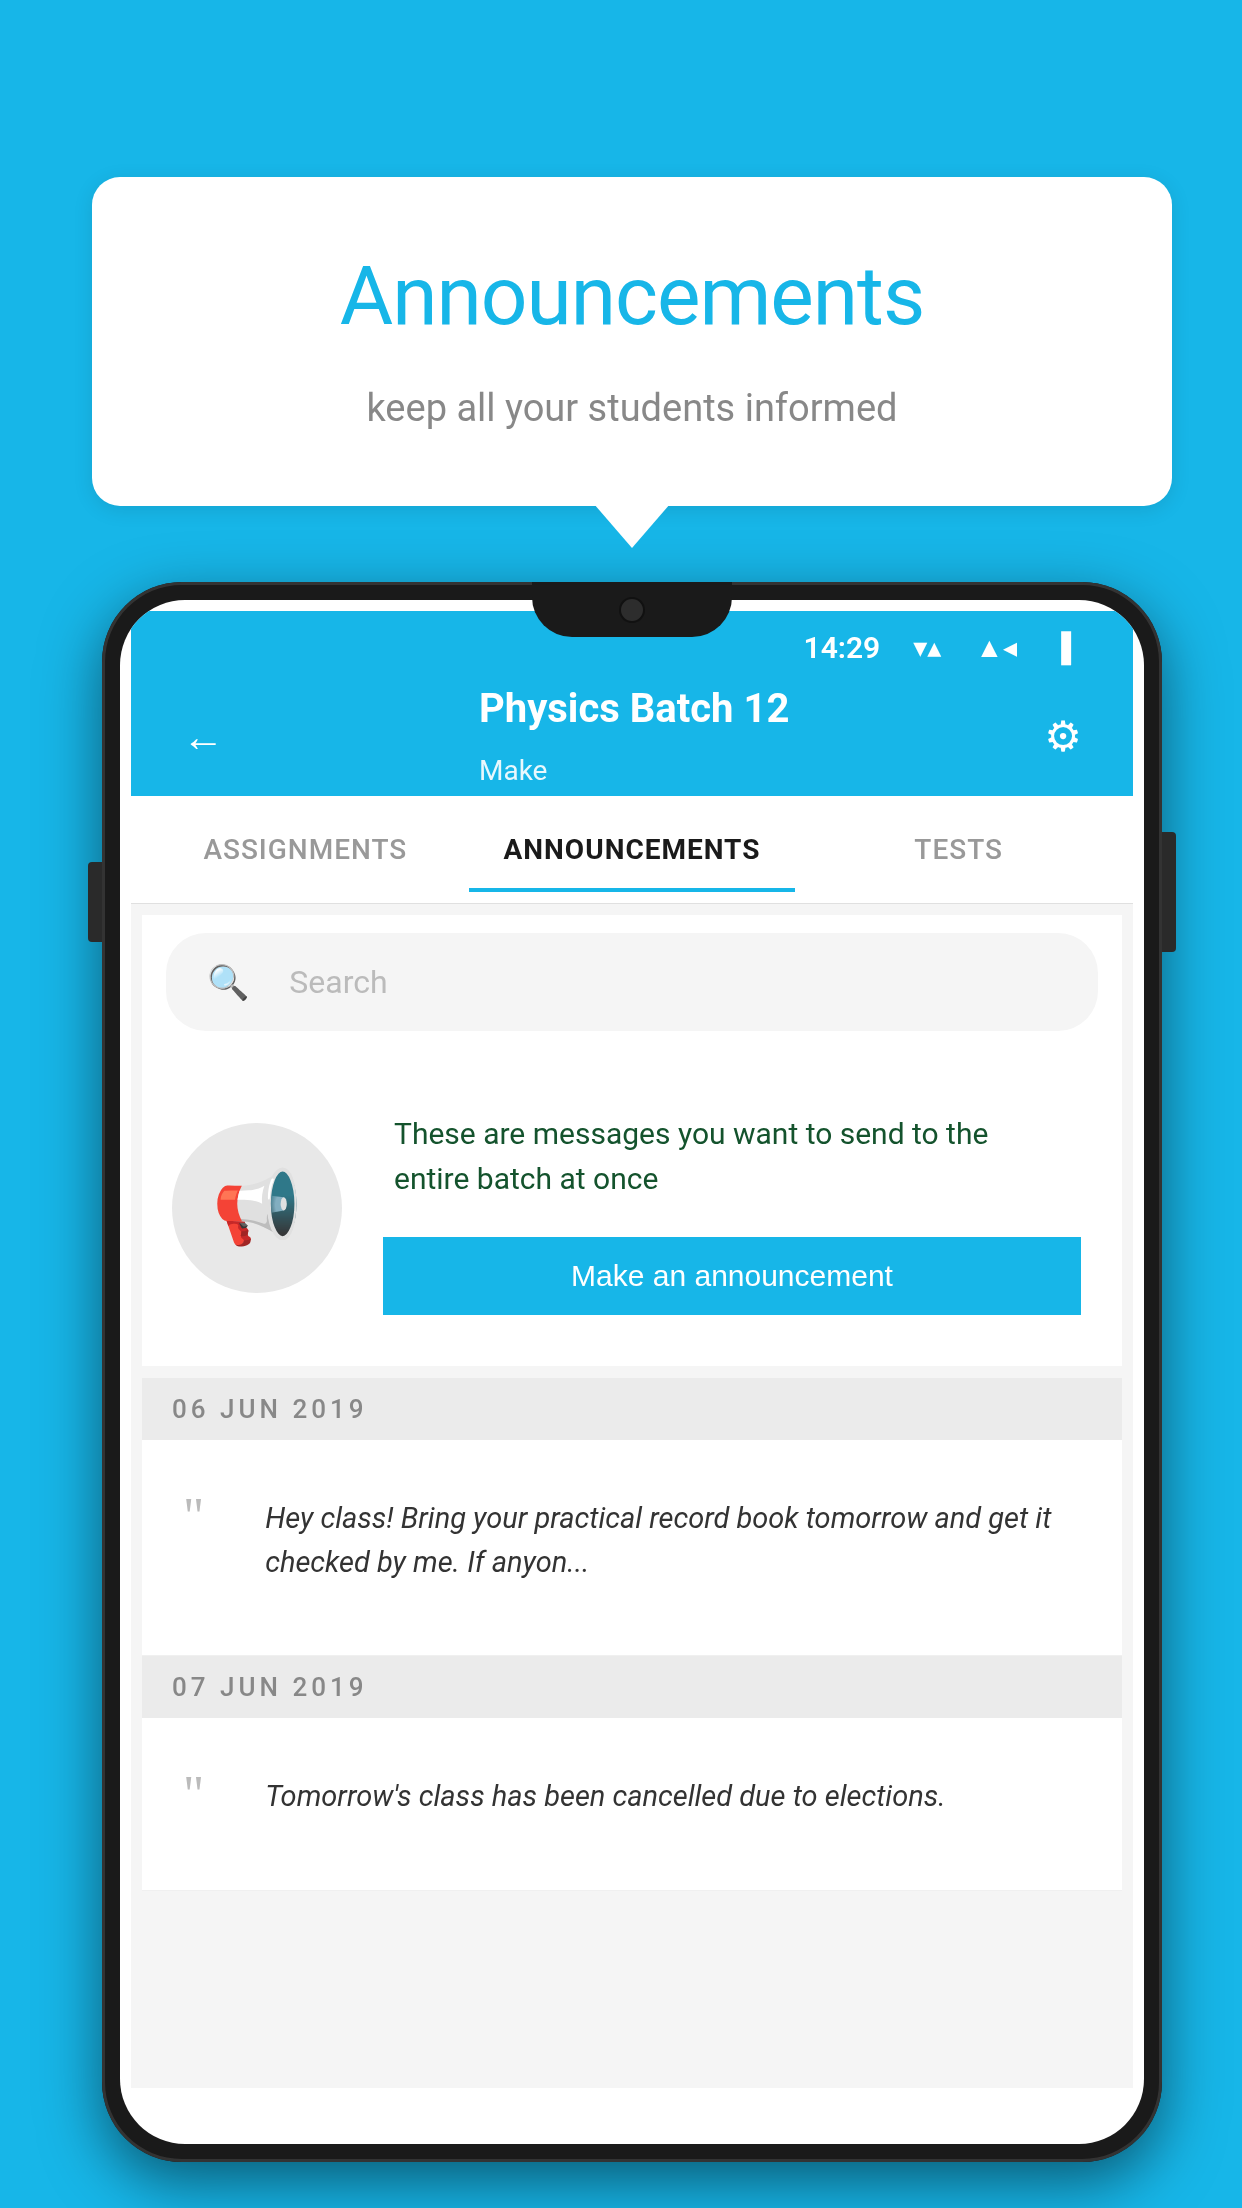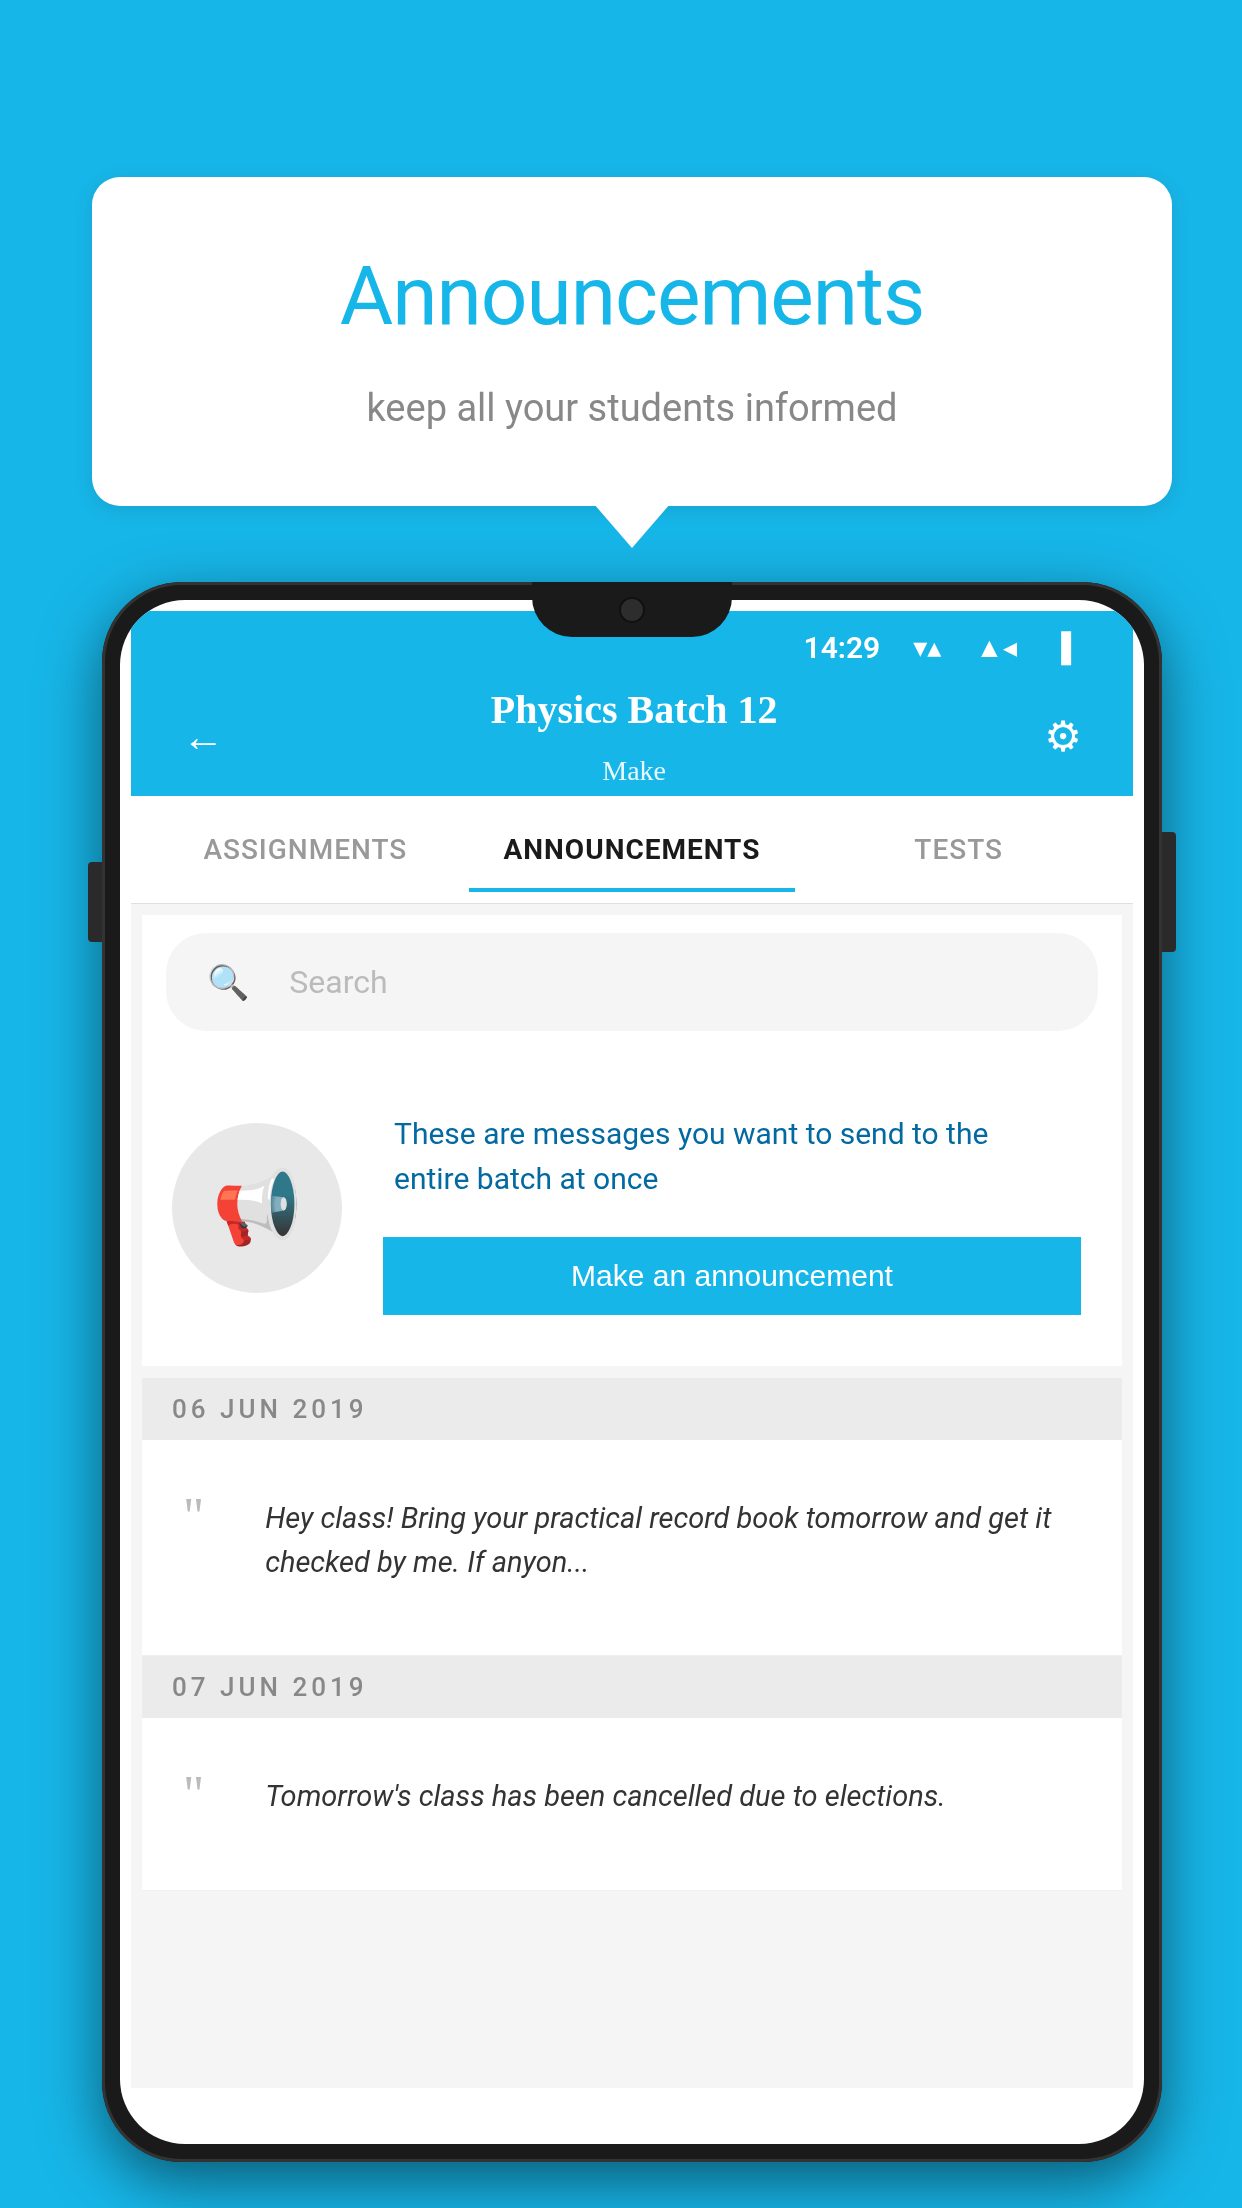--- a/index.html
+++ b/index.html
@@ -173,22 +173,20 @@
       justify-content: space-between;
     }
 
     .app-bar-back {
       color: white;
       font-size: 42px;
       cursor: pointer;
     }
 
     .app-bar-title-section {
-      text-align: center;
-      font-family: Liberation Serif, serif;
     }
 
     .app-bar-title {
       color: white;
       font-size: 40px;
       font-weight: 700;
     }
 
     .app-bar-subtitle {
       color: rgba(255,255,255,0.9);
@@ -295,21 +293,21 @@
       font-size: 72px;
       color: #5a6a7a;
     }
 
     .promo-content {
       flex: 1;
     }
 
     .promo-description {
       font-size: 30px;
-      color: #0369a1;
+      color: #14532d;
       line-height: 1.5;
       margin-bottom: 25px;
     }
 
     .make-announcement-btn {
       background: #17B6E8;
       color: white;
       border: none;
       border-radius: 0;
       padding: 22px 35px;

